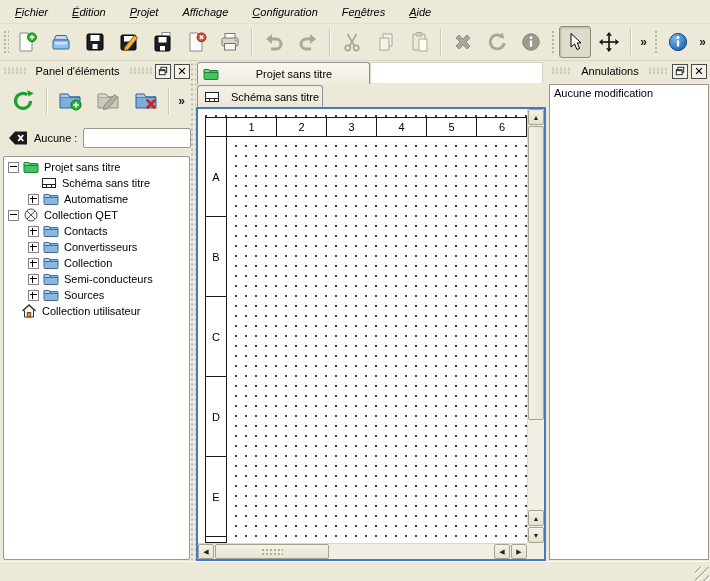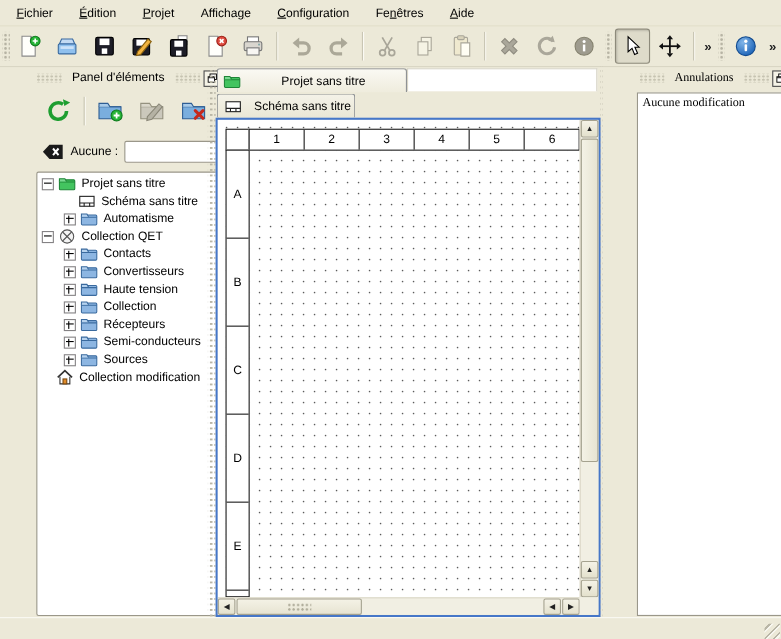--- a/index.html
+++ b/index.html
@@ -1,33 +1,33 @@
 <!DOCTYPE html>
 <html><head>
 <meta charset="utf-8">
 <style>
   html,body{margin:0;padding:0;}
   #app{position:relative;width:710px;height:581px;background:#ece9d8;font-family:"Liberation Sans",sans-serif;font-size:11px;color:#000;overflow:hidden;}
   
   #menubar{position:absolute;left:0;top:0;width:710px;height:23px;display:flex;align-items:center;padding-left:3px;border-bottom:1px solid #e3dfca;}
-  .menu-item{padding:3px 12px;white-space:nowrap;}
+  .menu-item{padding:3px 12px;white-space:nowrap;font-style:italic;}
   .menu-item u{text-decoration:underline;}
   
   #main-toolbar{position:absolute;left:0;top:24px;width:710px;height:36px;display:flex;align-items:center;border-bottom:1px solid #d9d6c4;}
   .tb-handle{width:7px;height:26px;margin:0 2px;background-image:radial-gradient(circle,#b6b3a3 1px,transparent 1.3px);background-size:4px 4px;background-position:1px 1px;}
   .tb-sep{width:0;height:26px;border-left:1px solid #c9c6b4;border-right:1px solid #fbfaf4;margin:0 4px;}
   .tb-btn{width:32px;height:30px;display:flex;align-items:center;justify-content:center;margin:0 1px;border:1px solid transparent;border-radius:3px;}
   .tb-btn.pressed{background:#dedbca;border:1px solid #8d8a7b;box-shadow:inset 1px 1px 2px rgba(0,0,0,.18);}
   .tb-btn .ic{width:22px;height:22px;display:block;}
   .tb-btn .ic svg{width:22px;height:22px;display:block;}
   .overflow{font-size:12px;font-weight:bold;color:#222;padding:0 4px;}
   
-  .dock{position:absolute;top:60px;height:501px;margin-left:30px;}
+  .dock{position:absolute;top:60px;height:501px;}
   #left-dock{left:0;width:193px;}
-  #right-dock{left:548px;width:162px;font-family:Liberation Serif, serif;}
+  #right-dock{left:548px;width:162px;}
   .dock-titlebar{height:22px;display:flex;align-items:center;padding:0 3px;gap:3px;}
   .title-dots{flex:1;height:8px;background-image:radial-gradient(circle,#c6c3b1 1px,transparent 1.2px);background-size:4px 3px;background-position:0 1px;}
   .dock-title{padding:0 6px;white-space:nowrap;}
   .dock-btn{width:14px;height:13px;background:#f5f3e7;border:1px solid #4a4a4a;display:flex;align-items:center;justify-content:center;}
   .dock-btn svg{width:10px;height:10px;display:block;}
   #left-toolbar{position:absolute;left:0;top:22px;width:193px;height:38px;display:flex;align-items:center;padding-left:4px;}
   #left-toolbar .tb-btn{width:34px;height:32px;}
   #left-toolbar .ic,#left-toolbar .ic svg{width:24px;height:24px;}
   #left-toolbar .overflow{margin-left:auto;margin-right:8px;}
   
@@ -426,80 +426,56 @@
         <div class="tree-row">
           <span class="tree-spacer" style="width: 24px;"></span>
           <span class="expander plus"></span>
           <span class="tree-icon">
             <svg viewBox="0 0 16 16">
               <rect x="1" y="4.5" width="14" height="9" rx="1" fill="#8db6e2" stroke="#3a6a9e"></rect>
               <path d="M1 6.5h14" stroke="#3a6a9e" fill="none"></path>
               <path d="M1 6V3.5h5l1.5 2.5" fill="#b6d2ee" stroke="#3a6a9e"></path>
             </svg>
           </span>
-          <span class="tree-label">Haute tension</span>
+          <span class="tree-label">Collection</span>
         </div>
         <div class="tree-row">
           <span class="tree-spacer" style="width: 24px;"></span>
           <span class="expander plus"></span>
           <span class="tree-icon">
             <svg viewBox="0 0 16 16">
               <rect x="1" y="4.5" width="14" height="9" rx="1" fill="#8db6e2" stroke="#3a6a9e"></rect>
               <path d="M1 6.5h14" stroke="#3a6a9e" fill="none"></path>
               <path d="M1 6V3.5h5l1.5 2.5" fill="#b6d2ee" stroke="#3a6a9e"></path>
             </svg>
           </span>
-          <span class="tree-label">Collection</span>
+          <span class="tree-label">Semi-conducteurs</span>
         </div>
         <div class="tree-row">
           <span class="tree-spacer" style="width: 24px;"></span>
           <span class="expander plus"></span>
           <span class="tree-icon">
             <svg viewBox="0 0 16 16">
               <rect x="1" y="4.5" width="14" height="9" rx="1" fill="#8db6e2" stroke="#3a6a9e"></rect>
               <path d="M1 6.5h14" stroke="#3a6a9e" fill="none"></path>
               <path d="M1 6V3.5h5l1.5 2.5" fill="#b6d2ee" stroke="#3a6a9e"></path>
             </svg>
           </span>
-          <span class="tree-label">Récepteurs</span>
-        </div>
-        <div class="tree-row">
-          <span class="tree-spacer" style="width: 24px;"></span>
-          <span class="expander plus"></span>
-          <span class="tree-icon">
-            <svg viewBox="0 0 16 16">
-              <rect x="1" y="4.5" width="14" height="9" rx="1" fill="#8db6e2" stroke="#3a6a9e"></rect>
-              <path d="M1 6.5h14" stroke="#3a6a9e" fill="none"></path>
-              <path d="M1 6V3.5h5l1.5 2.5" fill="#b6d2ee" stroke="#3a6a9e"></path>
-            </svg>
-          </span>
-          <span class="tree-label">Semi-conducteurs</span>
-        </div>
-        <div class="tree-row">
-          <span class="tree-spacer" style="width: 24px;"></span>
-          <span class="expander plus"></span>
-          <span class="tree-icon">
-            <svg viewBox="0 0 16 16">
-              <rect x="1" y="4.5" width="14" height="9" rx="1" fill="#8db6e2" stroke="#3a6a9e"></rect>
-              <path d="M1 6.5h14" stroke="#3a6a9e" fill="none"></path>
-              <path d="M1 6V3.5h5l1.5 2.5" fill="#b6d2ee" stroke="#3a6a9e"></path>
-            </svg>
-          </span>
           <span class="tree-label">Sources</span>
         </div>
         <div class="tree-row">
           <span class="tree-spacer" style="width: 17px;"></span>
           <span class="tree-icon">
             <svg viewBox="0 0 16 16">
               <path d="M1.5 8L8 2l6.5 6" fill="none" stroke="#333" stroke-width="1.6"></path>
               <path d="M3.5 7.5V14h9V7.5" fill="#fdfdfd" stroke="#333"></path>
               <rect x="6.3" y="9.5" width="3.4" height="4.5" fill="#e08b28" stroke="#7c4a10"></rect>
             </svg>
           </span>
-          <span class="tree-label">Collection modification</span>
+          <span class="tree-label">Collection utilisateur</span>
         </div>
       </div>
   </div>
 
   <div id="splitter-left" class="splitter"></div>
 
   <div id="main">
     <div id="project-tab">
       <span class="tree-icon">
           <svg viewBox="0 0 16 16">

